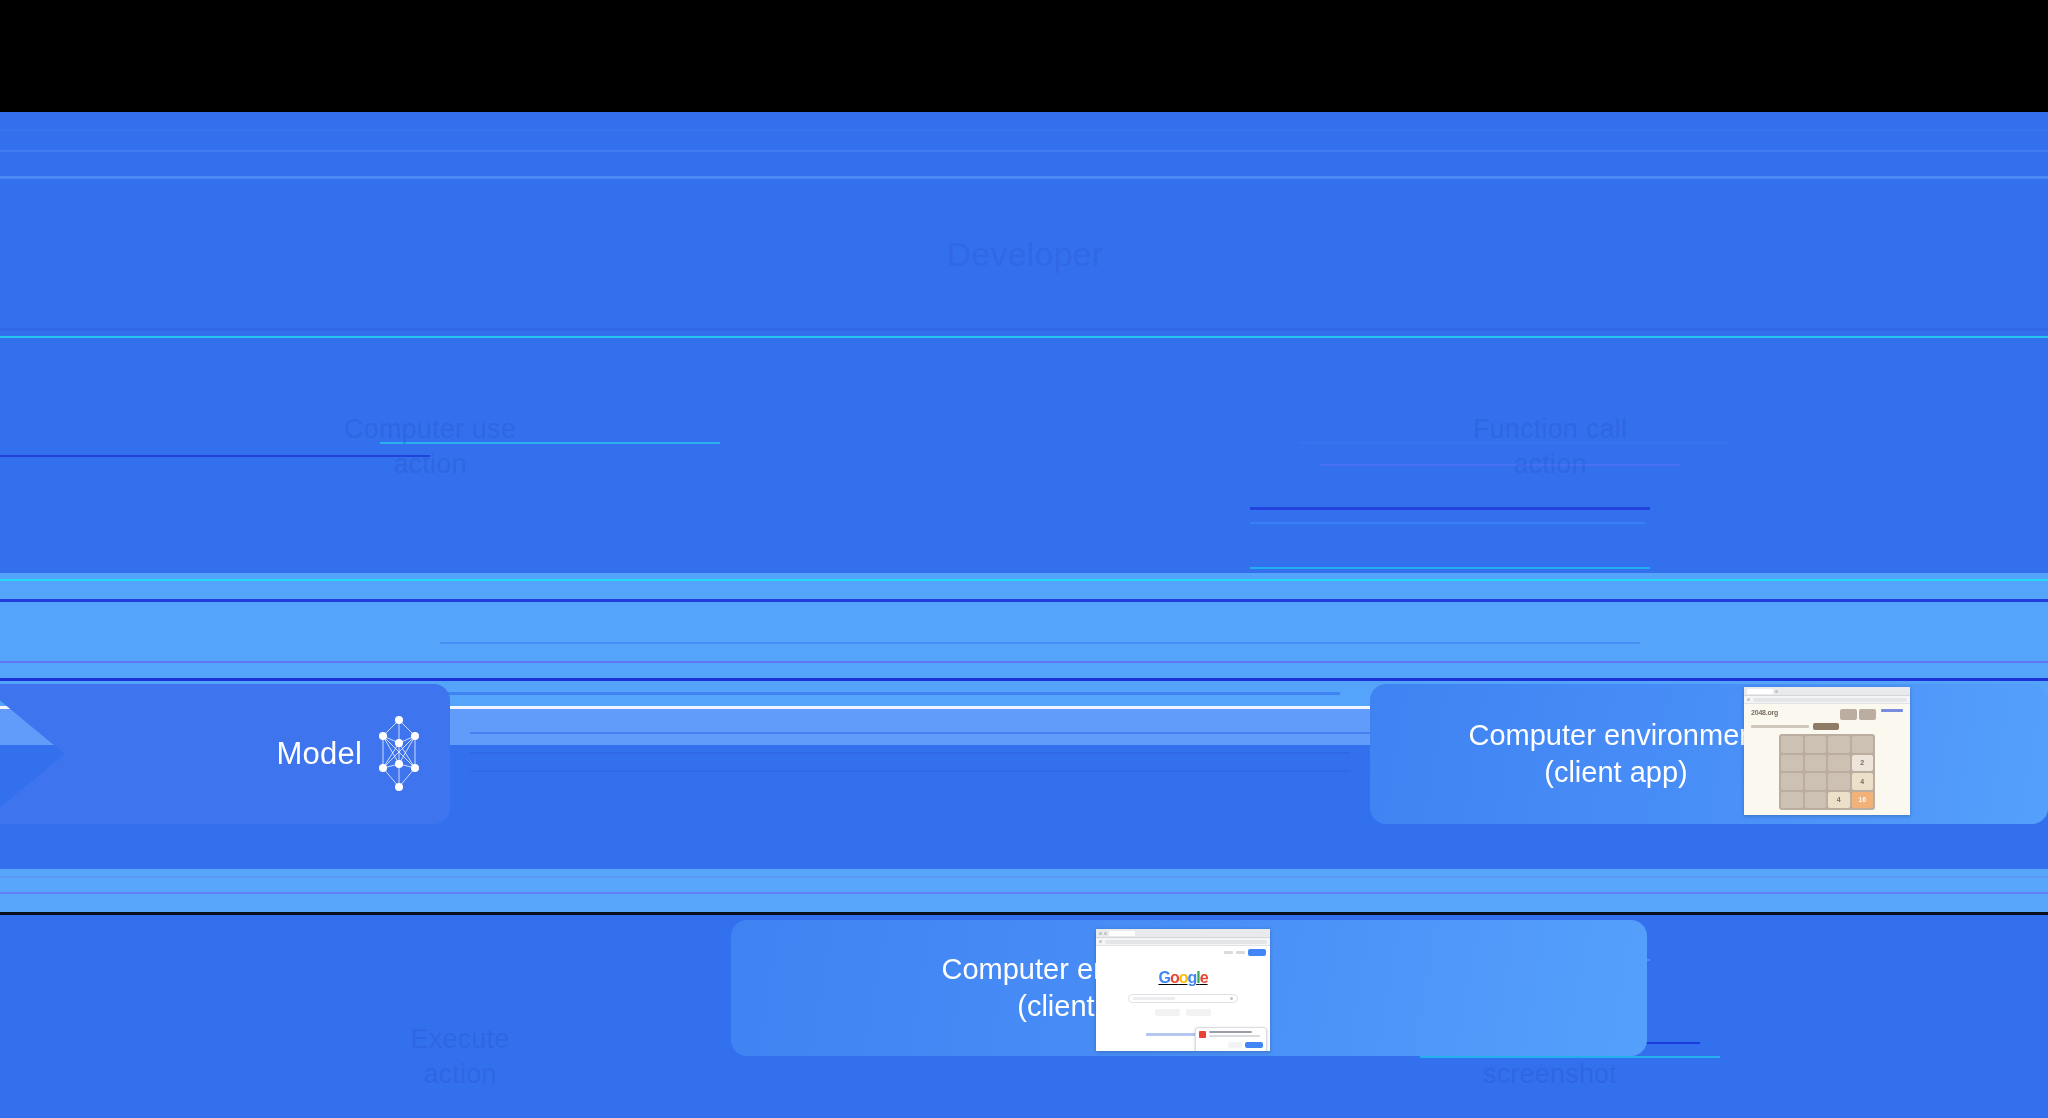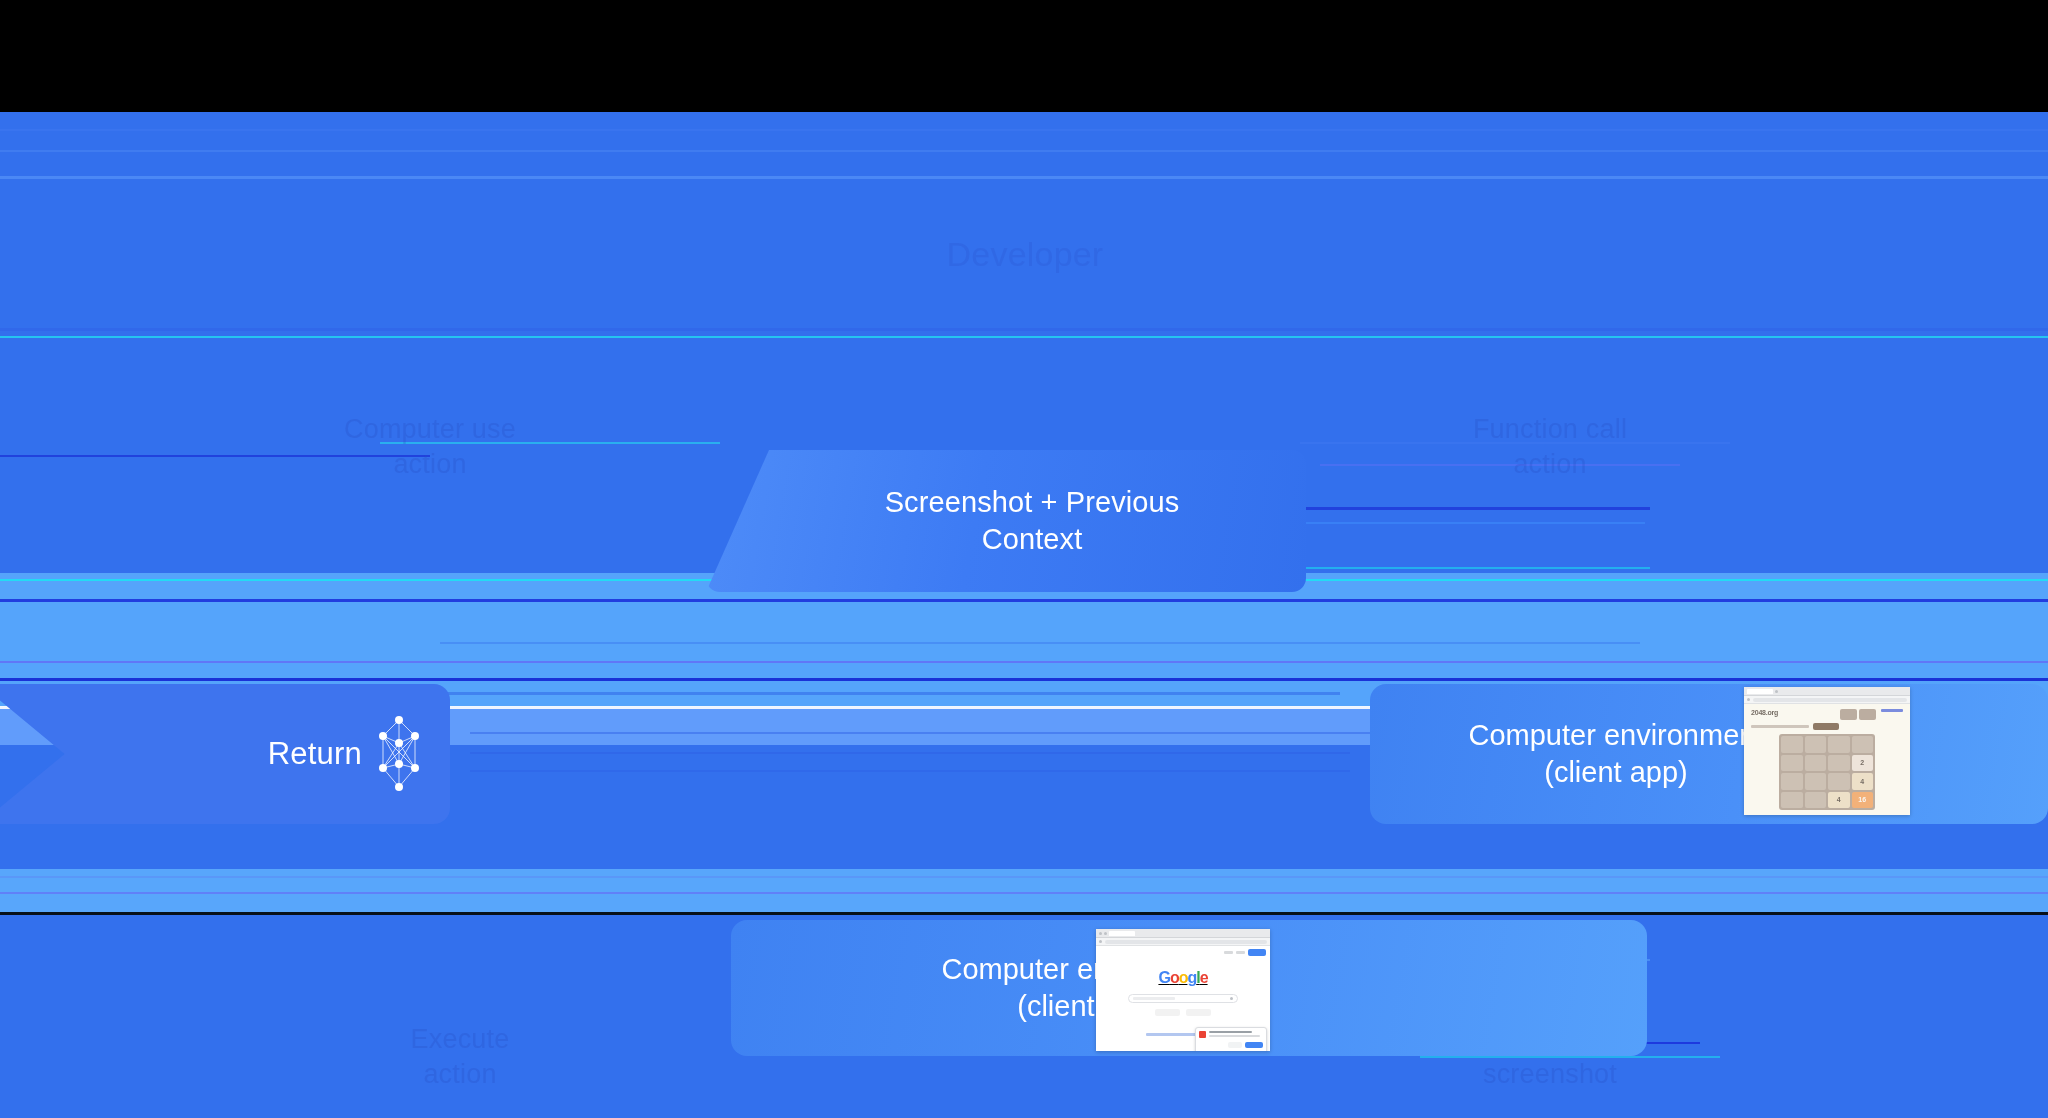--- a/index.html
+++ b/index.html
@@ -314,29 +314,23 @@
       <div>action</div>
     </div>
     <div class="ghost" style="left:1410px;top:910px;width:280px;">
       <div>Return new</div>
       <div>screenshot</div>
     </div>
     <div class="ghost" style="left:860px;top:120px;width:330px;color:rgba(40,78,200,.22);font-size:34px;">
       <div>Developer</div>
     </div>
 
-    <div class="node-context">
-      <div class="label">
-        <div>Screenshot + Previous</div>
-        <div>Context</div>
-      </div>
-    </div>
 
     <div class="node-model">
-      <span class="label">Return</span>
+      <span class="label">Model</span>
       <span>
         <svg class="nn-icon" viewBox="0 0 46 82" aria-hidden="true">
           <g stroke="#FFFFFF" stroke-width="0.8" opacity="0.95">
             <line x1="23" y1="7" x2="7" y2="23"></line>
             <line x1="23" y1="7" x2="39" y2="23"></line>
             <line x1="23" y1="7" x2="23" y2="30"></line>
             <line x1="7" y1="23" x2="23" y2="30"></line>
             <line x1="39" y1="23" x2="23" y2="30"></line>
             <line x1="7" y1="23" x2="39" y2="55"></line>
             <line x1="39" y1="23" x2="7" y2="55"></line>

